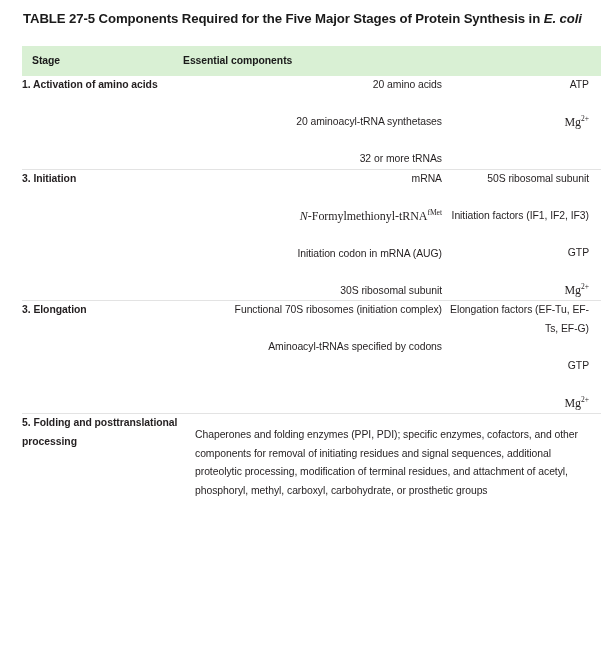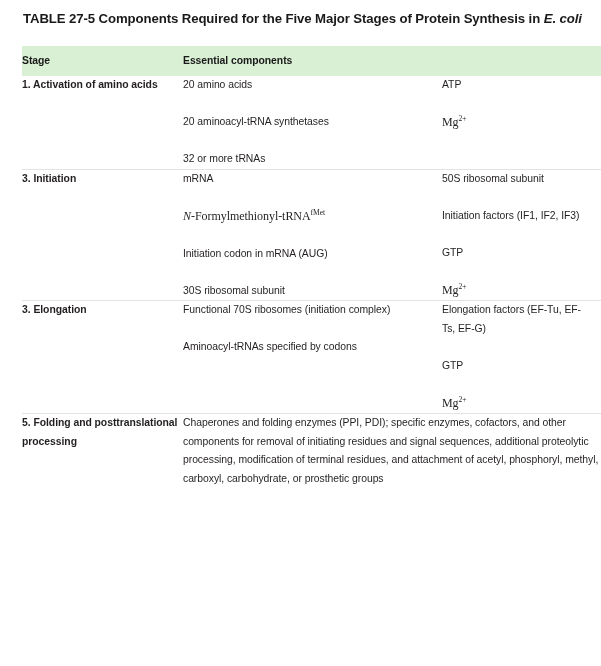--- a/index.html
+++ b/index.html
@@ -48,21 +48,21 @@
 
   .tbl thead th {
     background: #d9f0d4;
     font-size: 10.4px;
     font-weight: bold;
     text-align: left;
     padding: 9px 6px 10px 0;
     color: #1a1a1a;
     letter-spacing: -0.05px;
   }
-  .tbl thead th.th-stage { }
+  .tbl thead th.th-stage { padding-left: 10px; }
   .tbl thead th.th-comp  { padding-left: 0; }
 
   .tbl tbody tr.stage-row > td {
     border-top: 1px solid #e3e3e3;
   }
   .tbl tbody tr.stage-row.first > td {
     border-top: none;
   }
   .tbl tbody td {
     vertical-align: top;
@@ -70,35 +70,36 @@
     line-height: 18.5px;
     padding: 0;
     letter-spacing: -0.05px;
   }
   .cell-stage {
     padding: 11px 12px 14px 10px;
     font-weight: bold;
   }
   .cell-list {
     padding: 11px 8px 14px 0;
+    text-align: right;
   }
   .cell-list.second {
     padding-right: 12px;
   }
   .cell-wide {
     padding: 11px 8px 12px 0;
   }
   .item {
     margin: 0 0 18.5px 0;
   }
   .item:last-child {
     margin-bottom: 0;
   }
   .para {
-    margin: 0;
+    margin: 12px;
     line-height: 18.7px;
   }
 
   
   .serif {
     font-family: "Liberation Serif", serif;
     font-size: 12px;
   }
   .serif sup {
     font-size: 7.6px;

